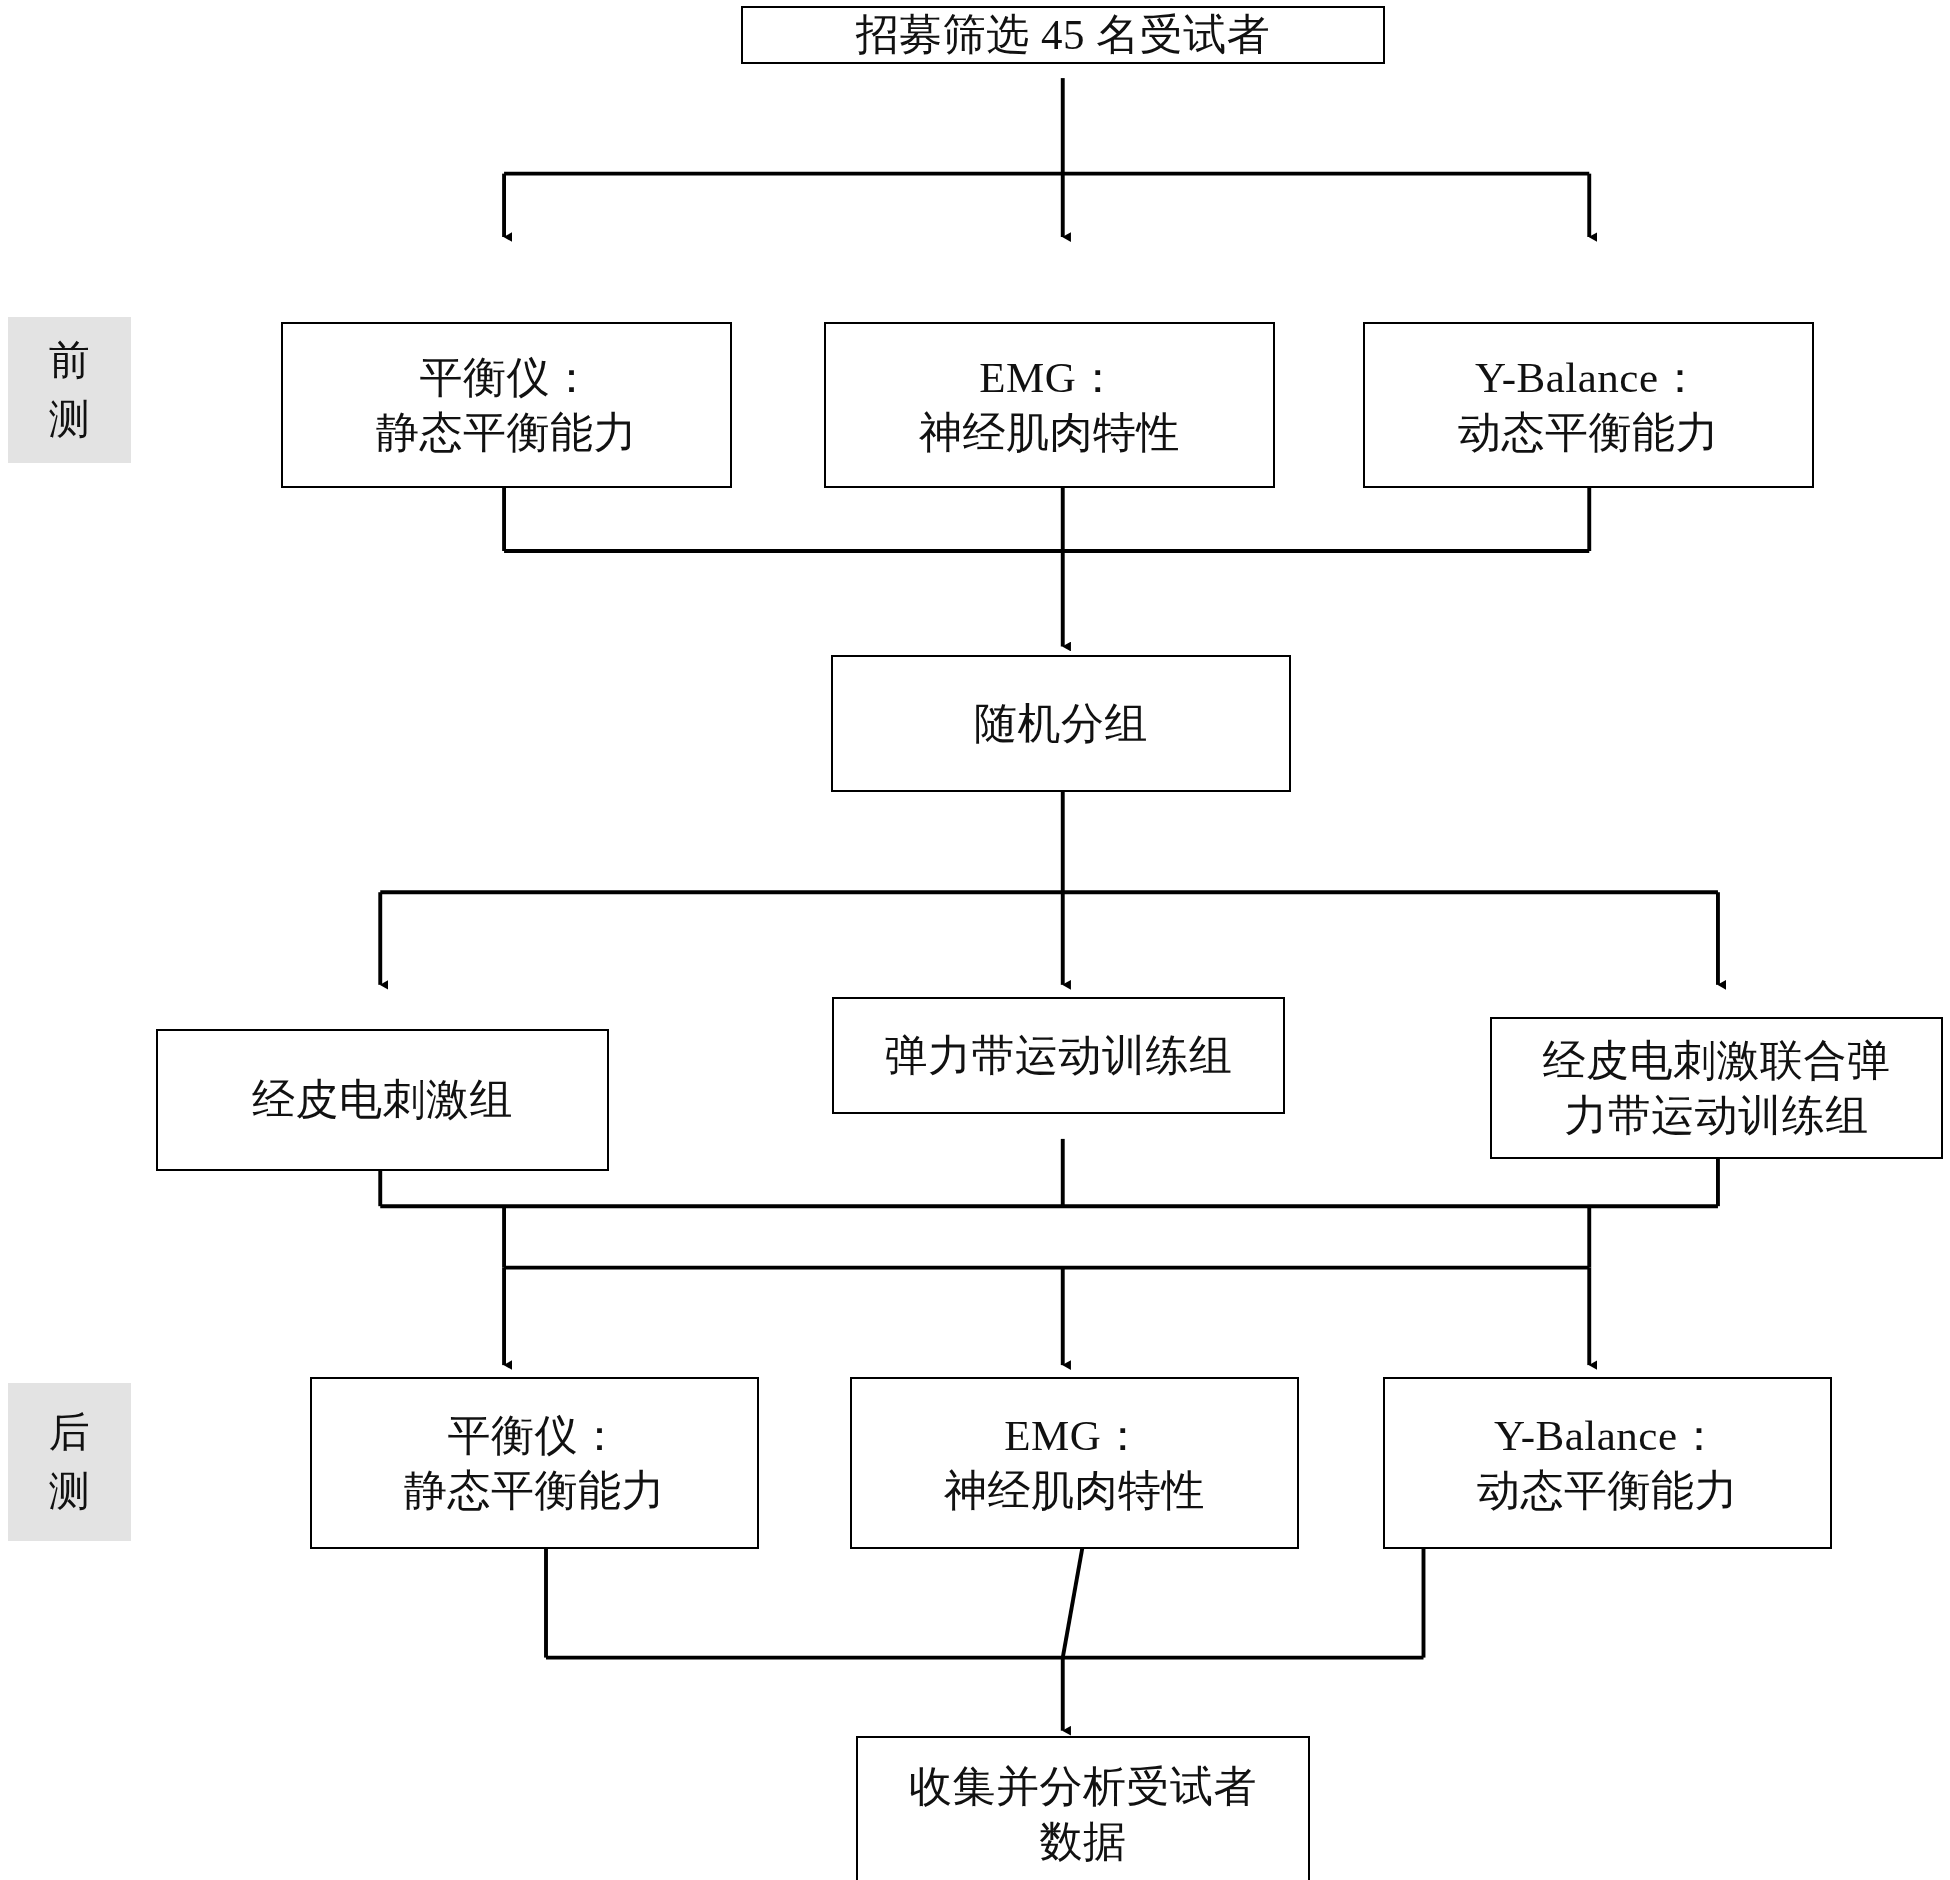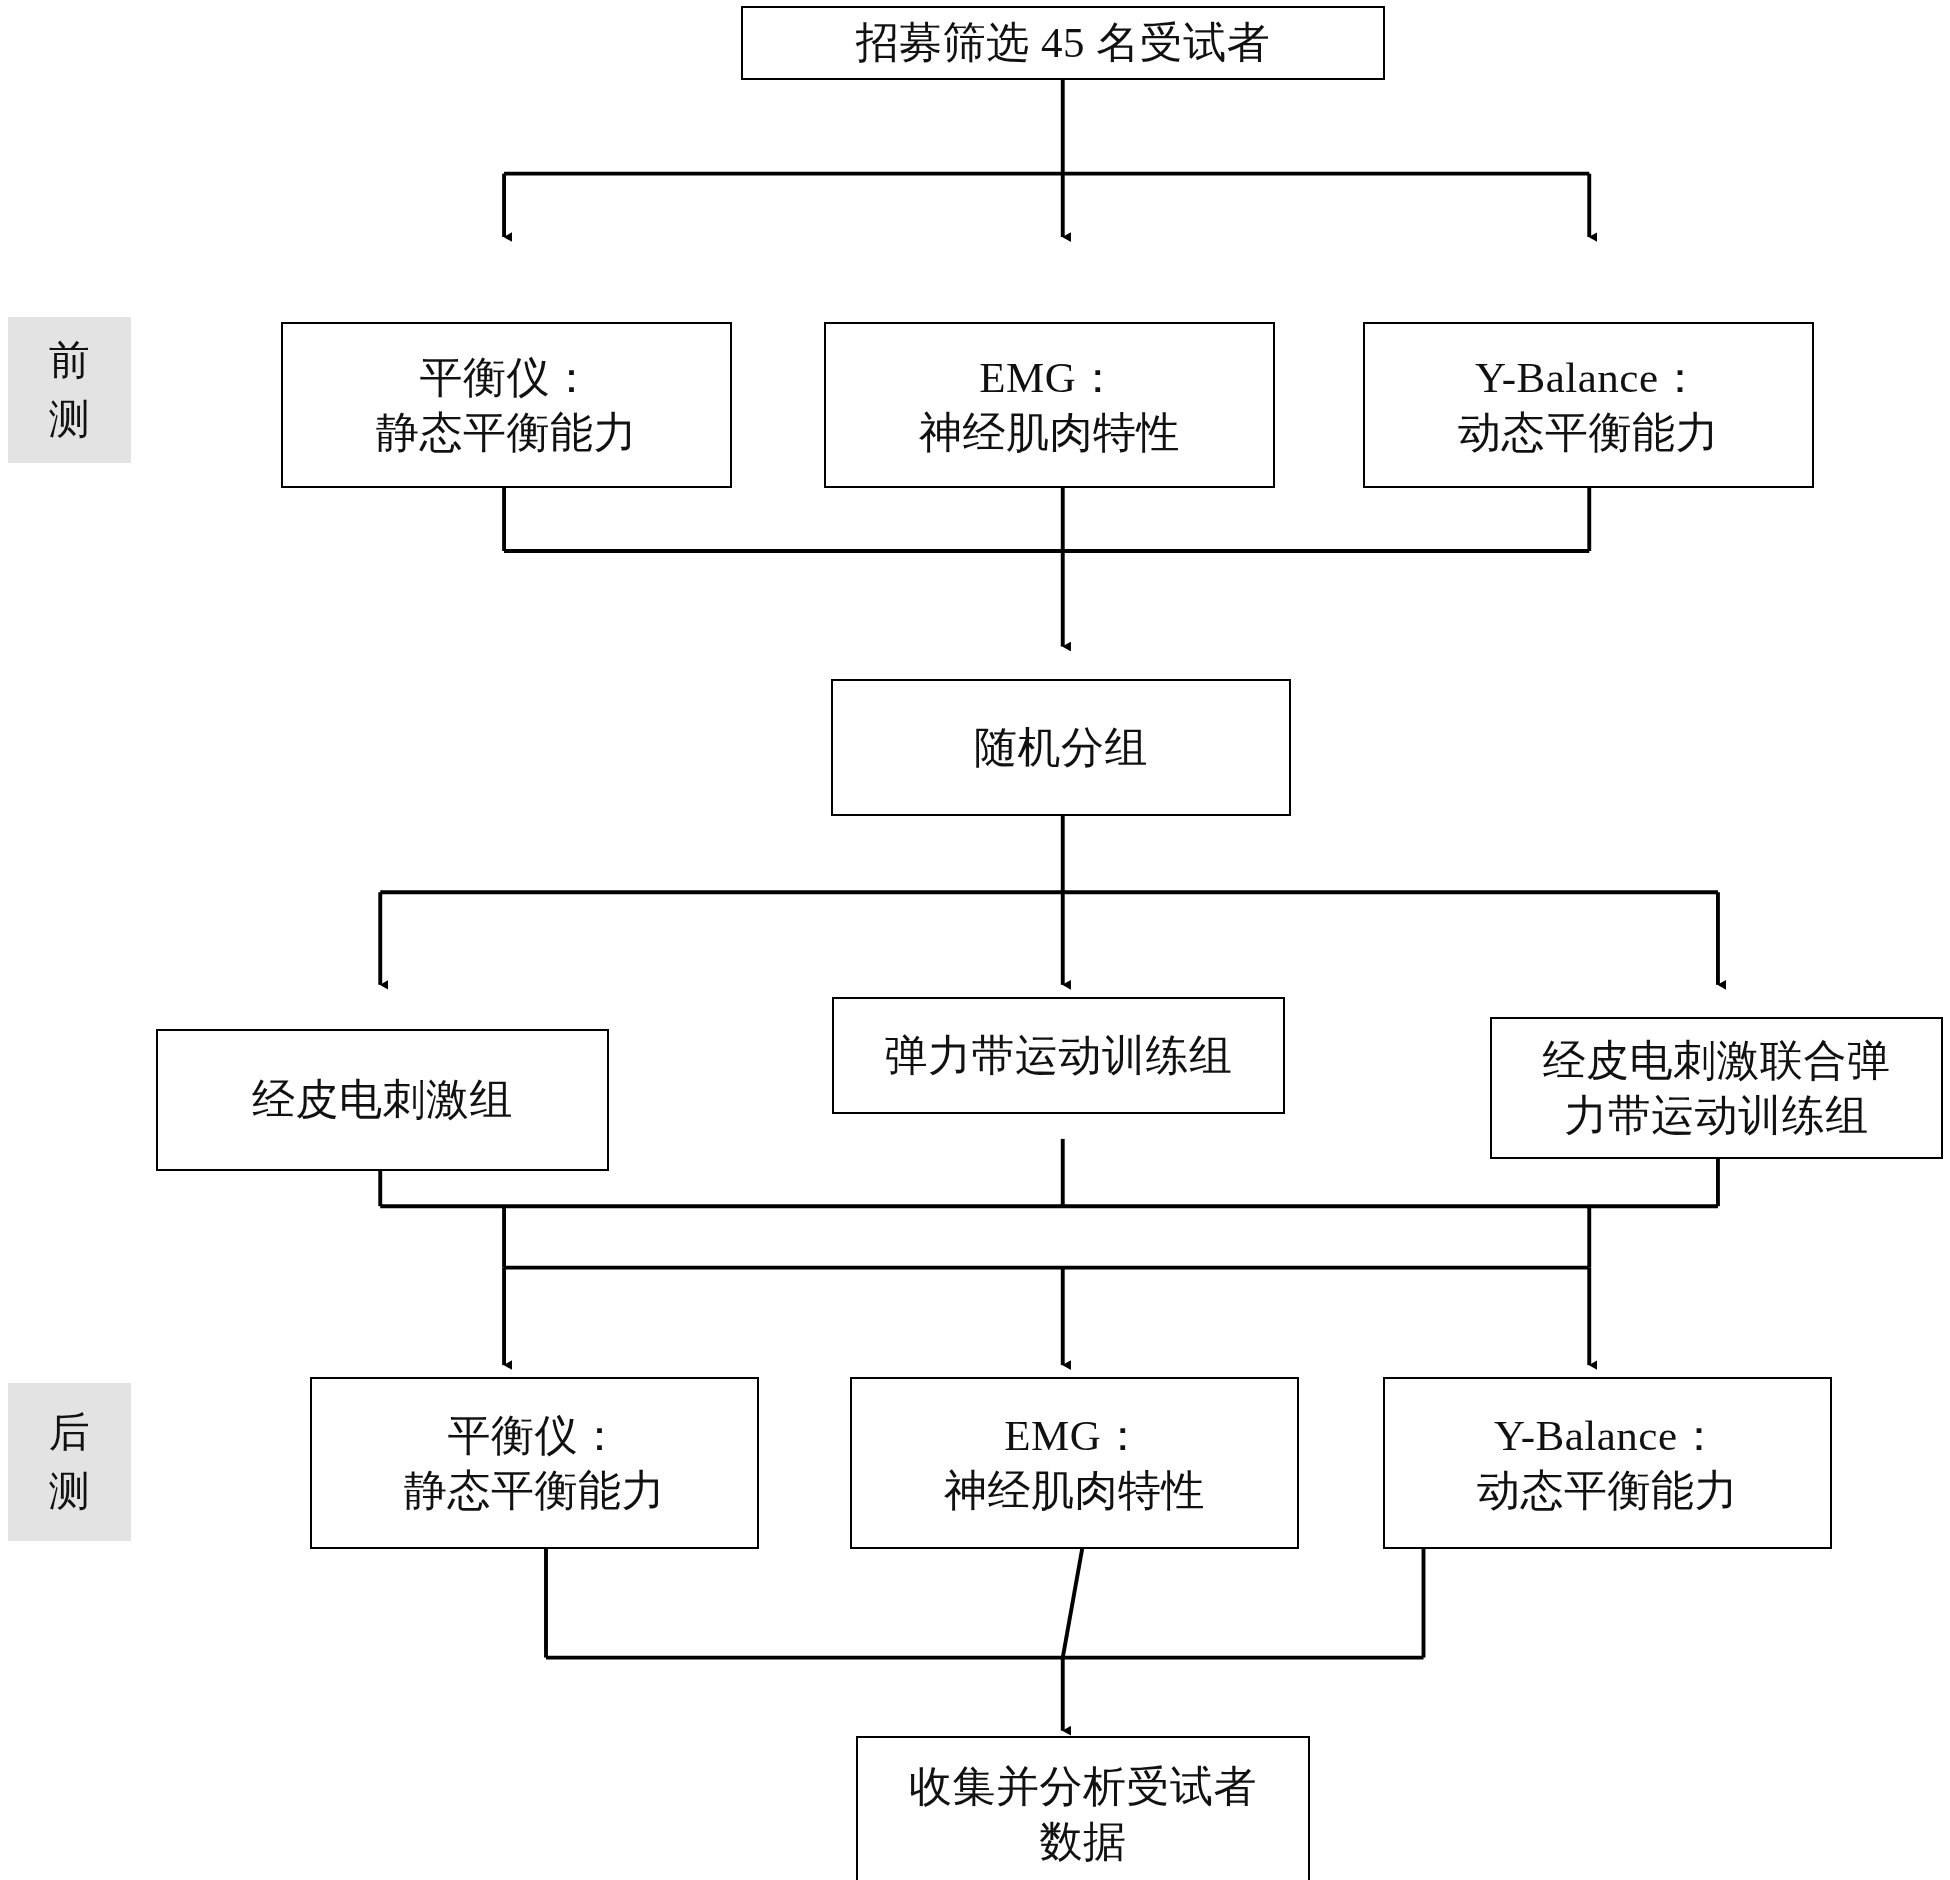--- a/index.html
+++ b/index.html
@@ -106,30 +106,30 @@
       <line x1="1110" y1="1588" x2="1090" y2="1700"></line>
       <line x1="1090" y1="1700" x2="1090" y2="1775" marker-end="url(#arrowhead)"></line>
     </g>
   </svg>
 
   <div class="phase-label" style="left:7.8px; top:317px; width:123px; height:146px;">前
 测</div>
   <div class="phase-label" style="left:7.8px; top:1383px; width:123px; height:158px;">后
 测</div>
 
-  <div class="node-box" style="left:741px; top:5.9px; width:644px; height:74px;">招募筛选 45 名受试者</div>
+  <div class="node-box" style="left:741px; top:5.9px; width:644px; height:58px;">招募筛选 45 名受试者</div>
 
   <div class="node-box" style="left:281px; top:322px; width:451px; height:166px;">平衡仪：
 静态平衡能力</div>
   <div class="node-box" style="left:824px; top:322px; width:451px; height:166px;">EMG：
 神经肌肉特性</div>
   <div class="node-box" style="left:1363px; top:322px; width:451px; height:166px;">Y-Balance：
 动态平衡能力</div>
 
-  <div class="node-box" style="left:831px; top:679px; width:460px; height:137px;">随机分组</div>
+  <div class="node-box" style="left:831px; top:655px; width:460px; height:137px;">随机分组</div>
 
   <div class="node-box" style="left:156px; top:997px; width:453px; height:142px;margin-top:32px;">经皮电刺激组</div>
   <div class="node-box" style="left:832px; top:997px; width:453px; height:117px;">弹力带运动训练组</div>
   <div class="node-box" style="left:1490px; top:997px; width:453px; height:142px;margin-top:20px;">经皮电刺激联合弹
 力带运动训练组</div>
 
   <div class="node-box" style="left:310px; top:1377px; width:449px; height:172px;">平衡仪：
 静态平衡能力</div>
   <div class="node-box" style="left:850px; top:1377px; width:449px; height:172px;">EMG：
 神经肌肉特性</div>

